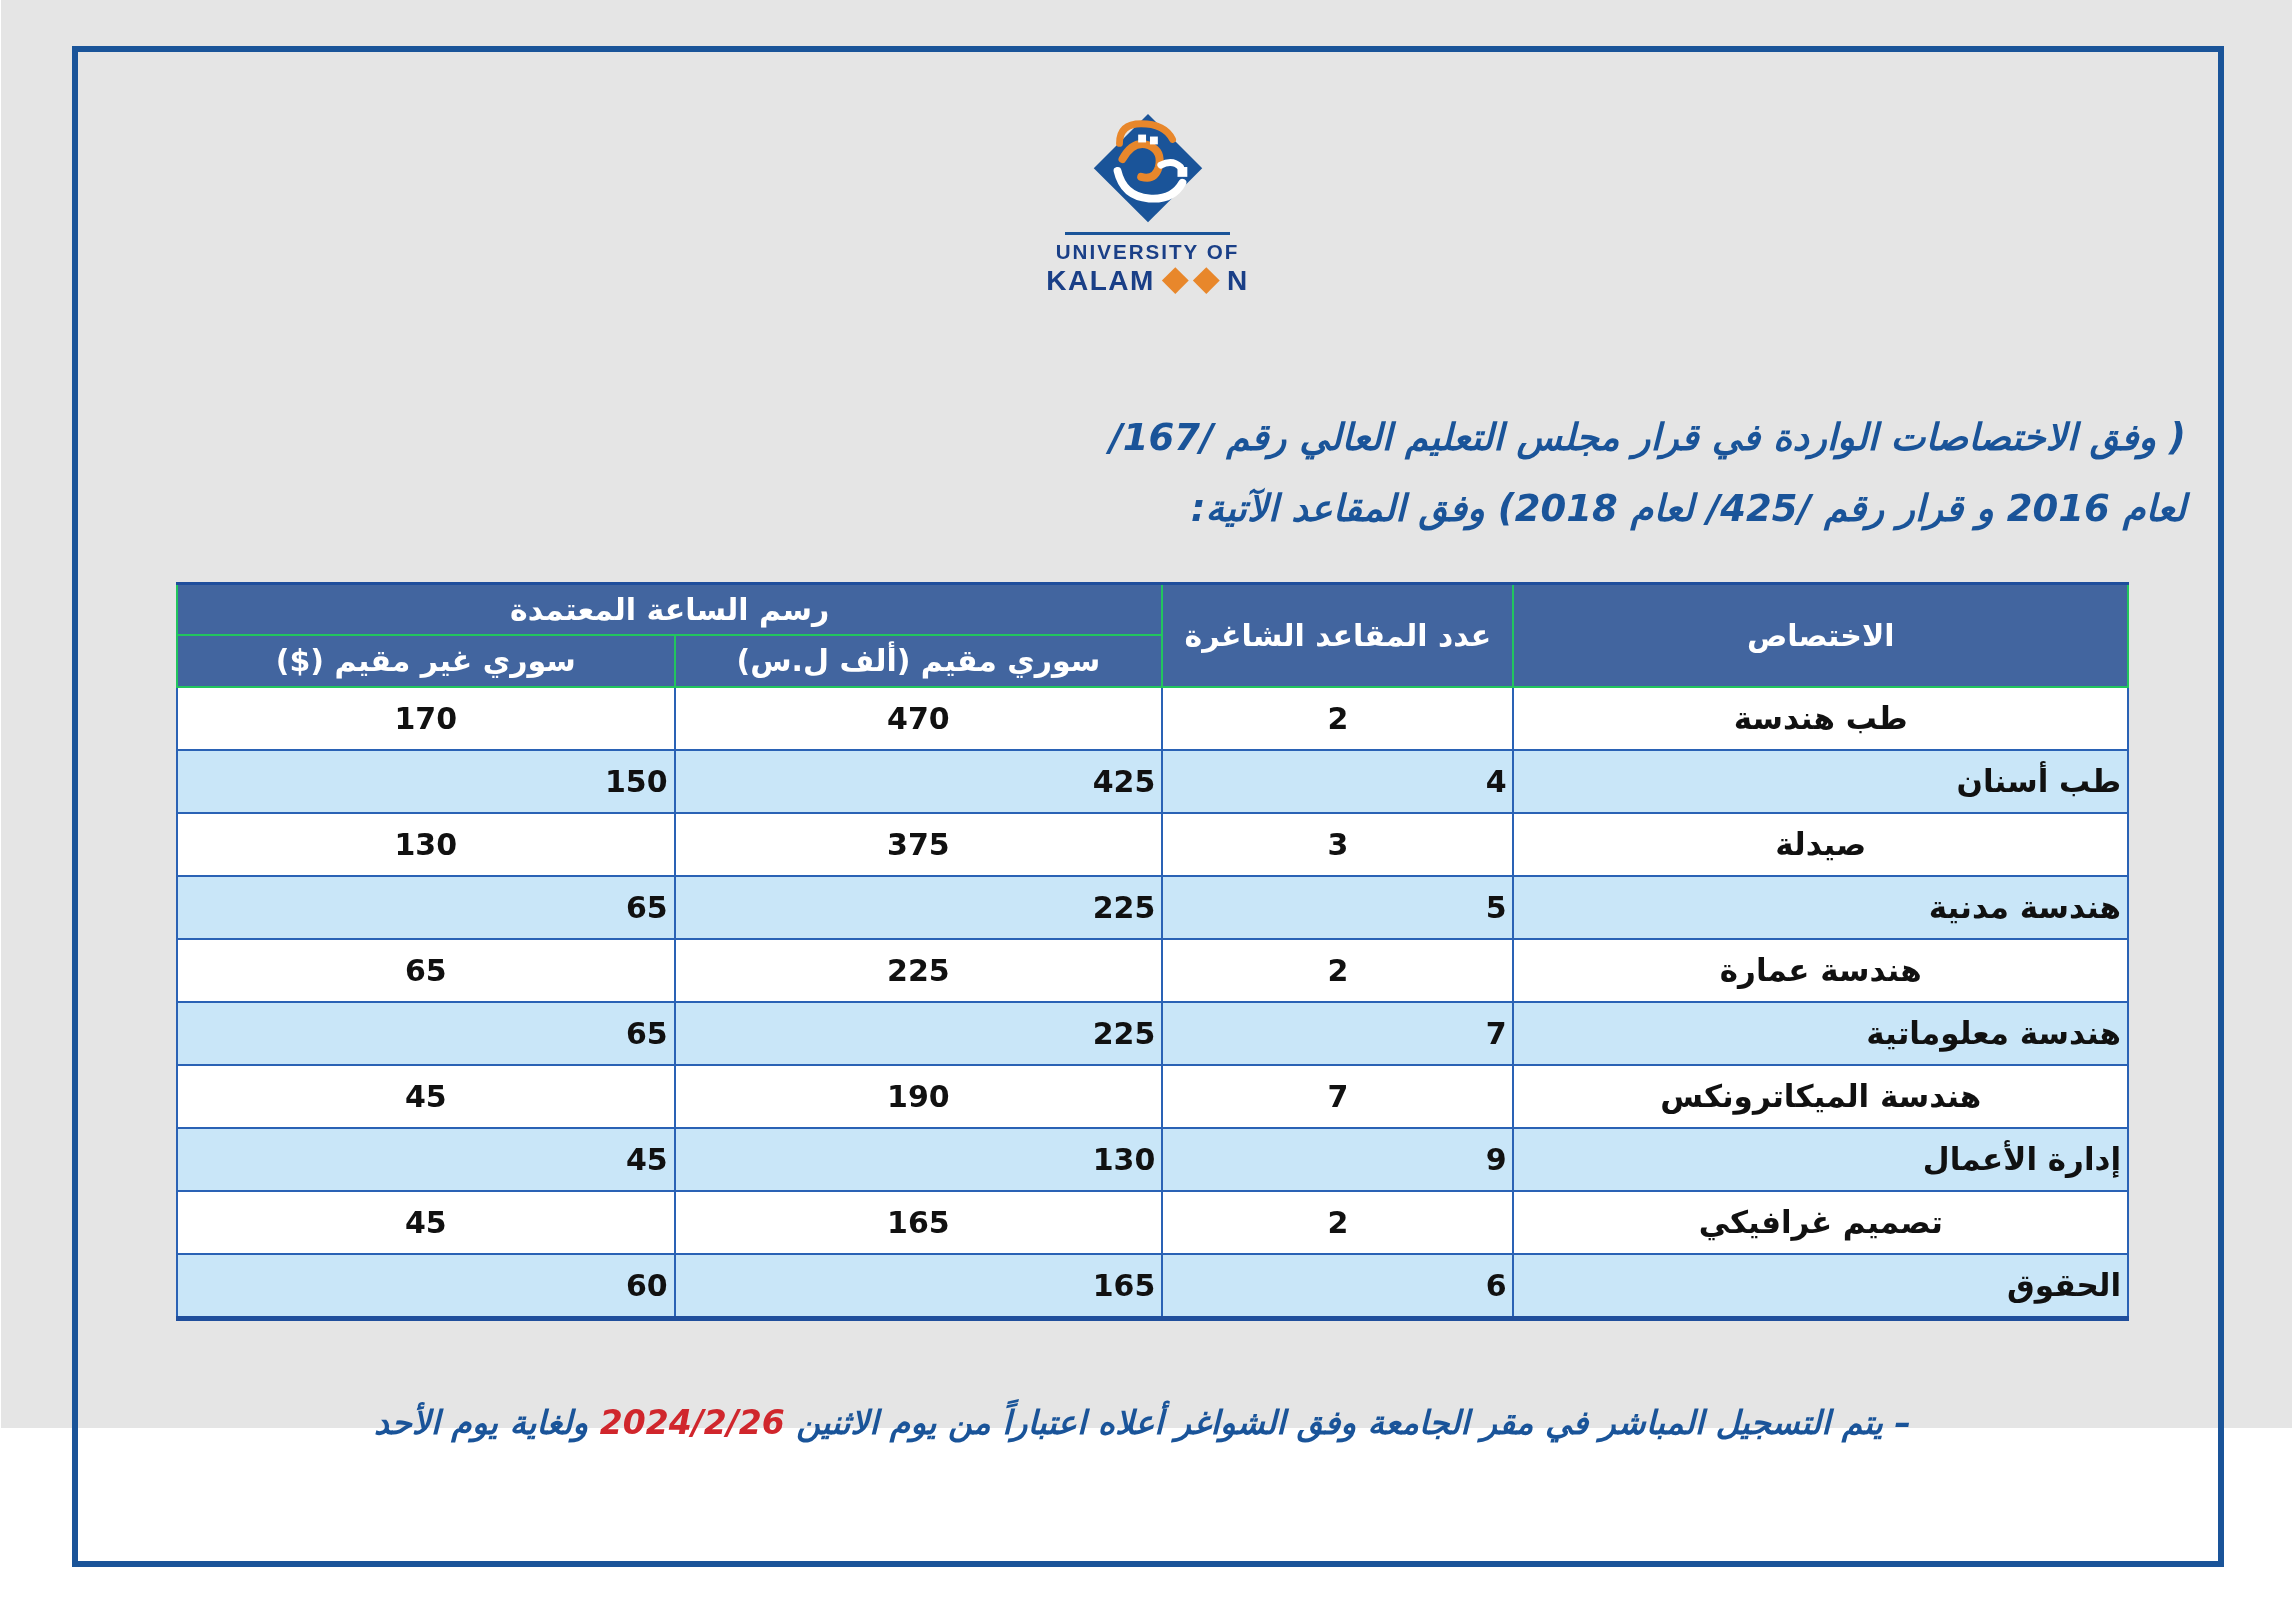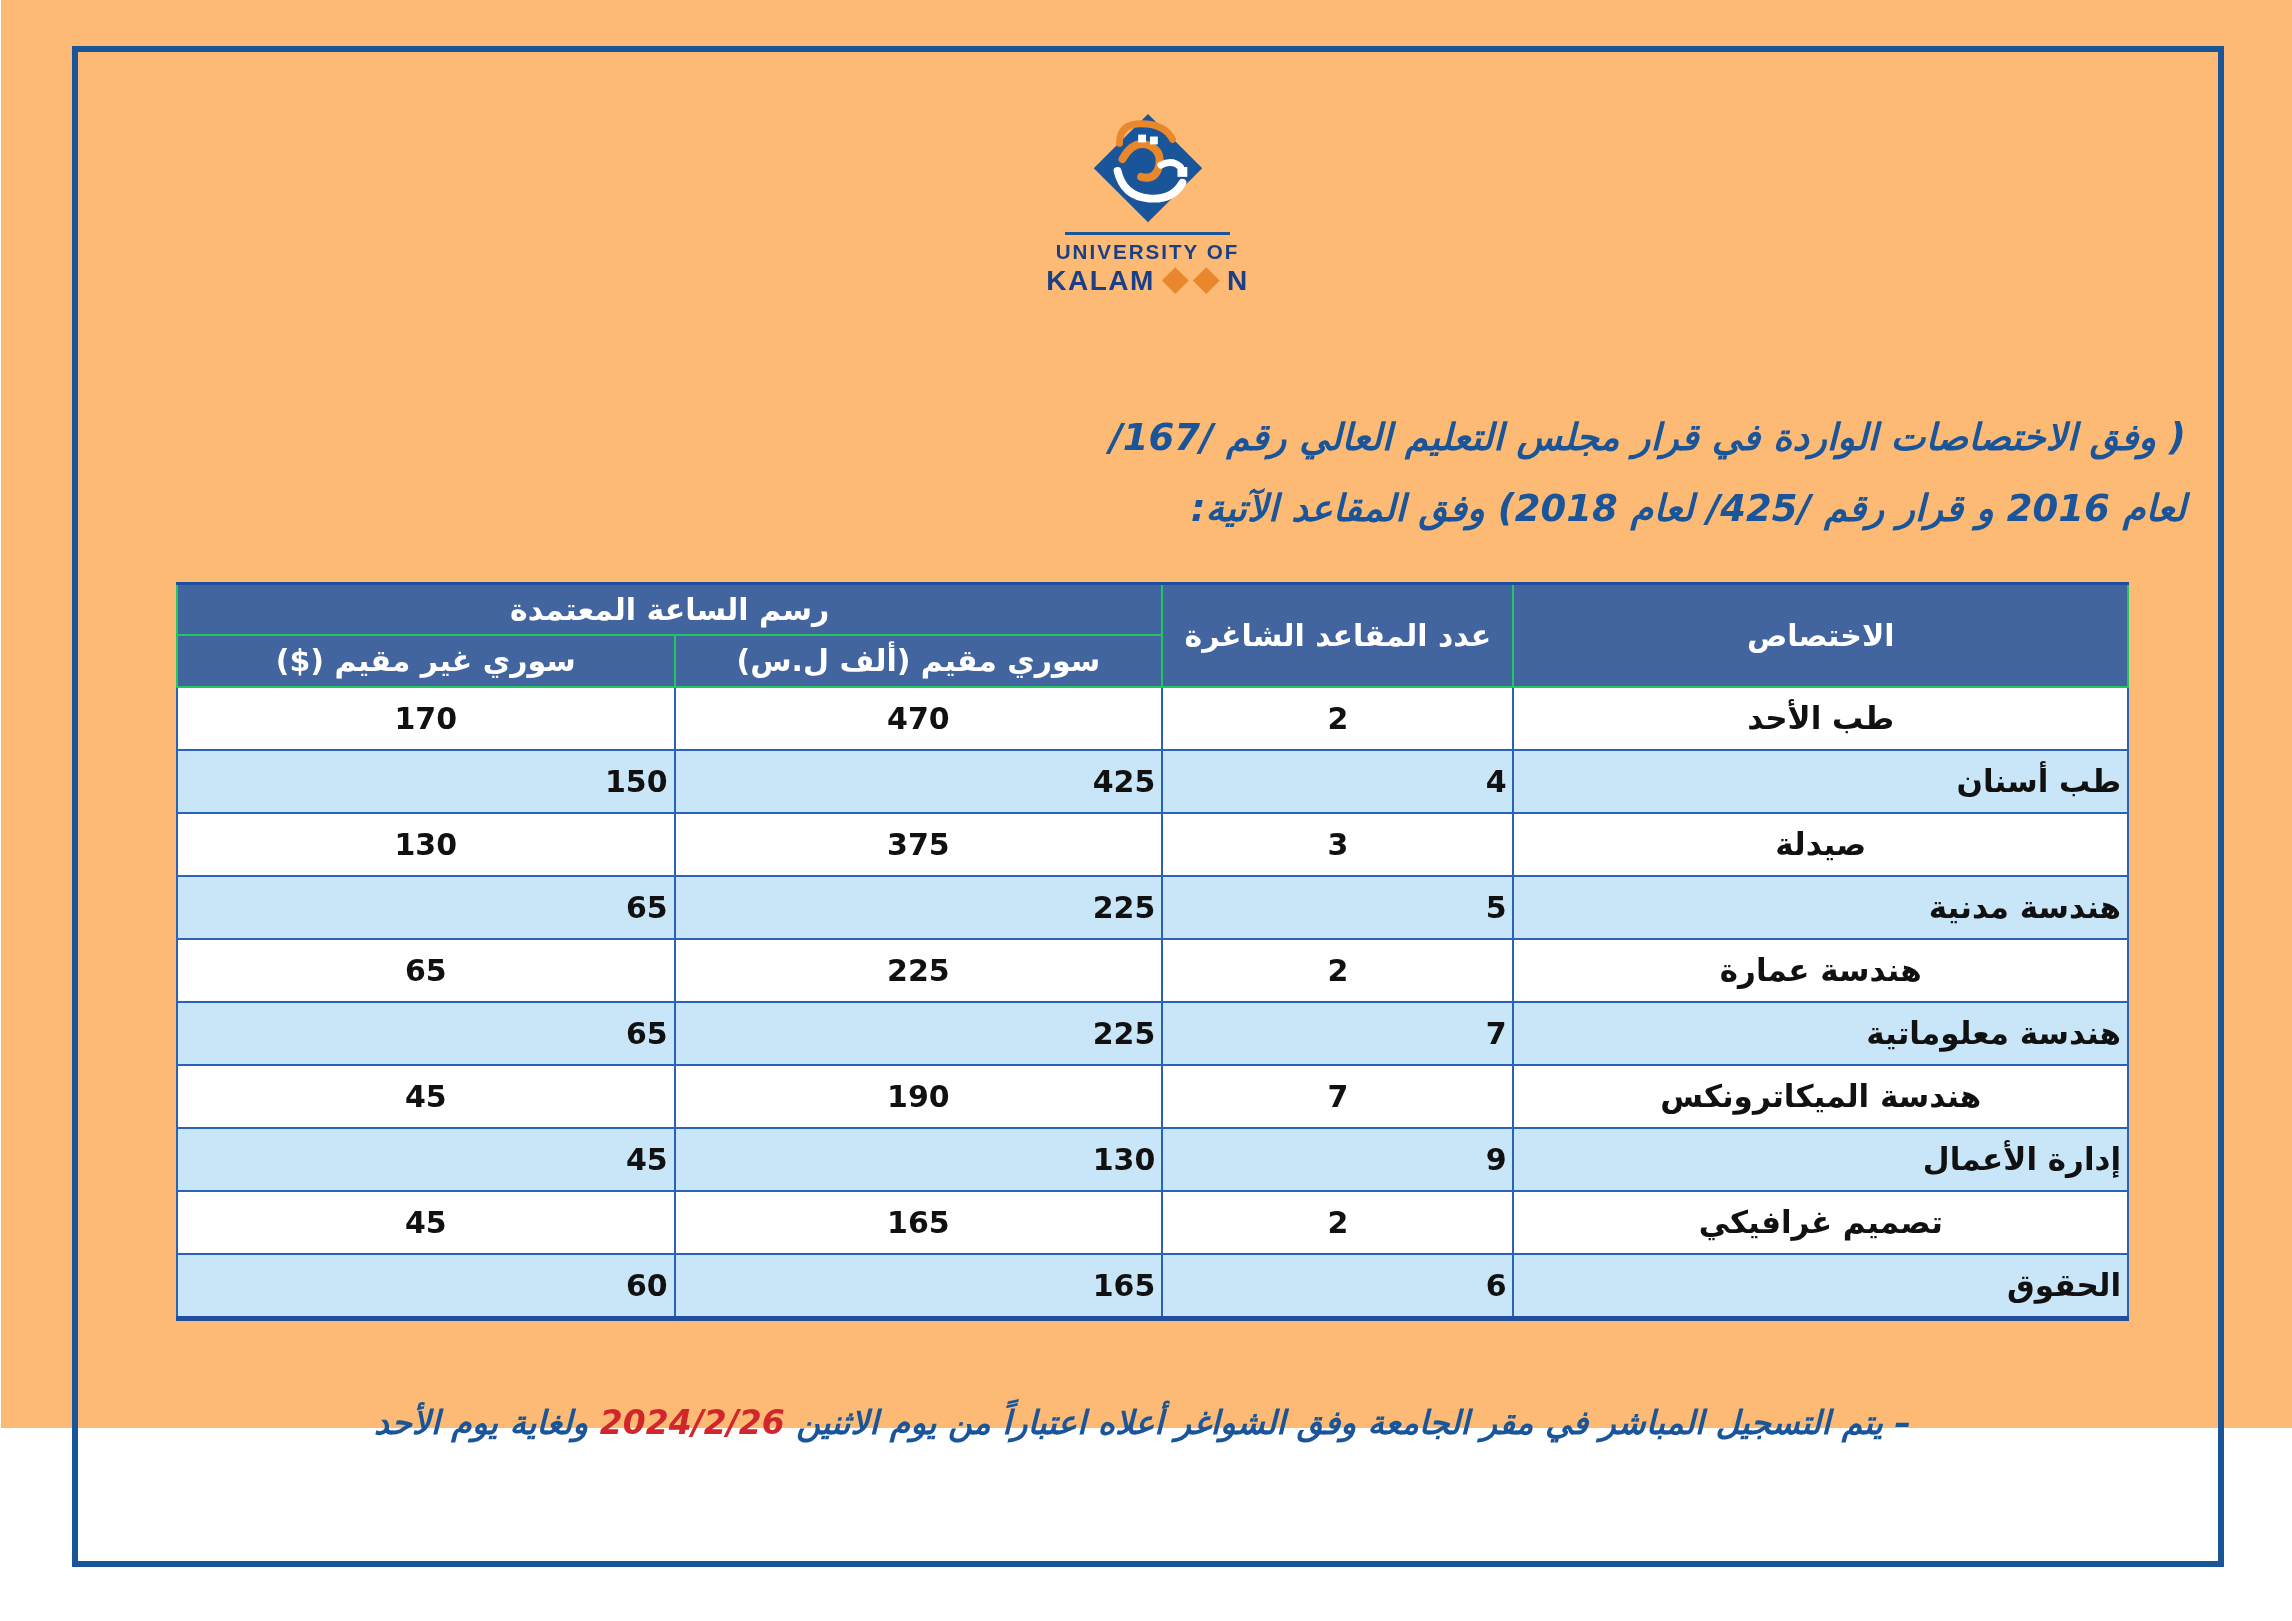--- a/index.html
+++ b/index.html
@@ -13,21 +13,21 @@
     height: 1621px;
     font-family: "DejaVu Sans", "Liberation Sans", sans-serif;
     overflow: hidden;
   }
 
   .page {
     position: absolute;
     left: 0; top: 0;
     width: 2293px;
     height: 1428px;
-    background: #fdba74;
+    background: #e5e5e5;
     text-decoration: underline;
   }
 
   
   .frame {
     position: absolute;
     left: 71px;
     top: 46px;
     width: 2152px;
     height: 1521px;
@@ -233,21 +233,21 @@
           <th class="edge-top" rowspan="2">عدد المقاعد الشاغرة</th>
           <th class="edge-top" colspan="2">رسم الساعة المعتمدة</th>
         </tr>
         <tr>
           <th>سوري مقيم (ألف ل.س)</th>
           <th>سوري غير مقيم ($)</th>
         </tr>
       </thead>
       <tbody>
         <tr class="odd">
-          <td class="spec">طب الأحد</td>
+          <td class="spec">طب هندسة</td>
           <td>2</td>
           <td>470</td>
           <td>170</td>
         </tr>
         <tr class="even">
           <td class="spec">طب أسنان</td>
           <td>4</td>
           <td>425</td>
           <td>150</td>
         </tr>

